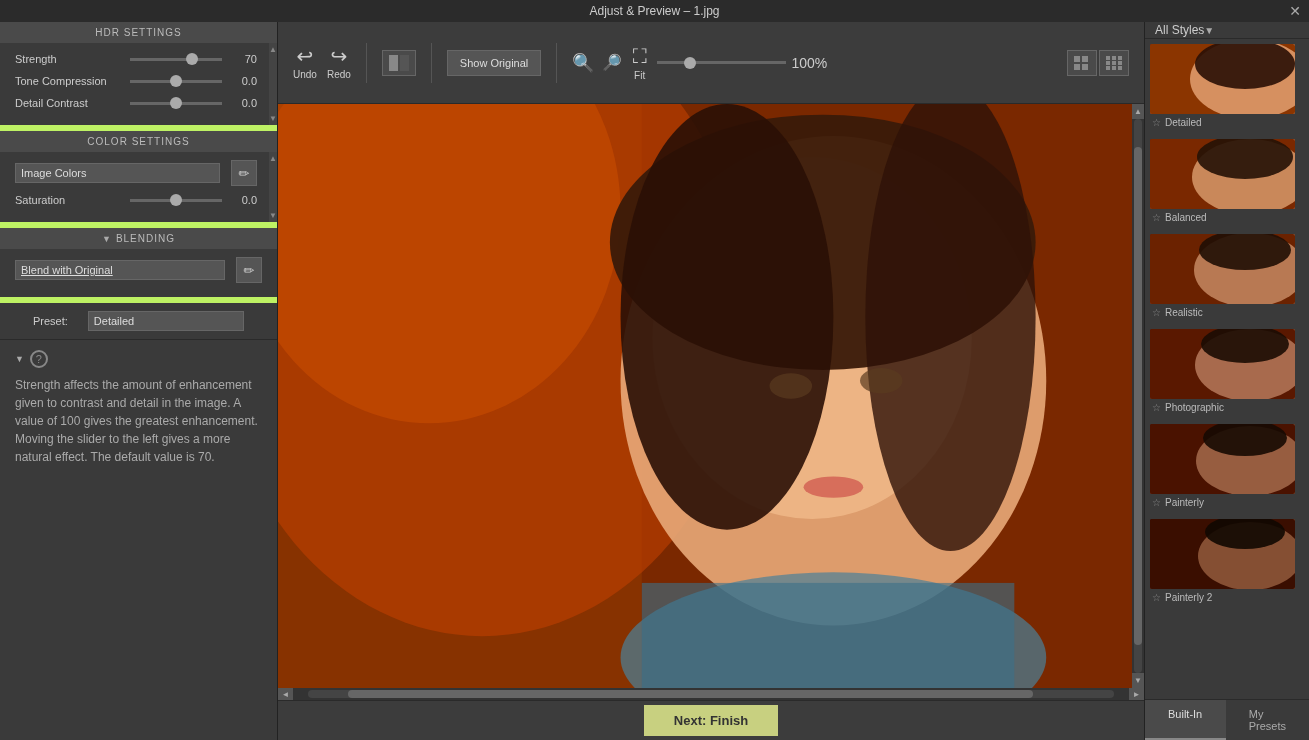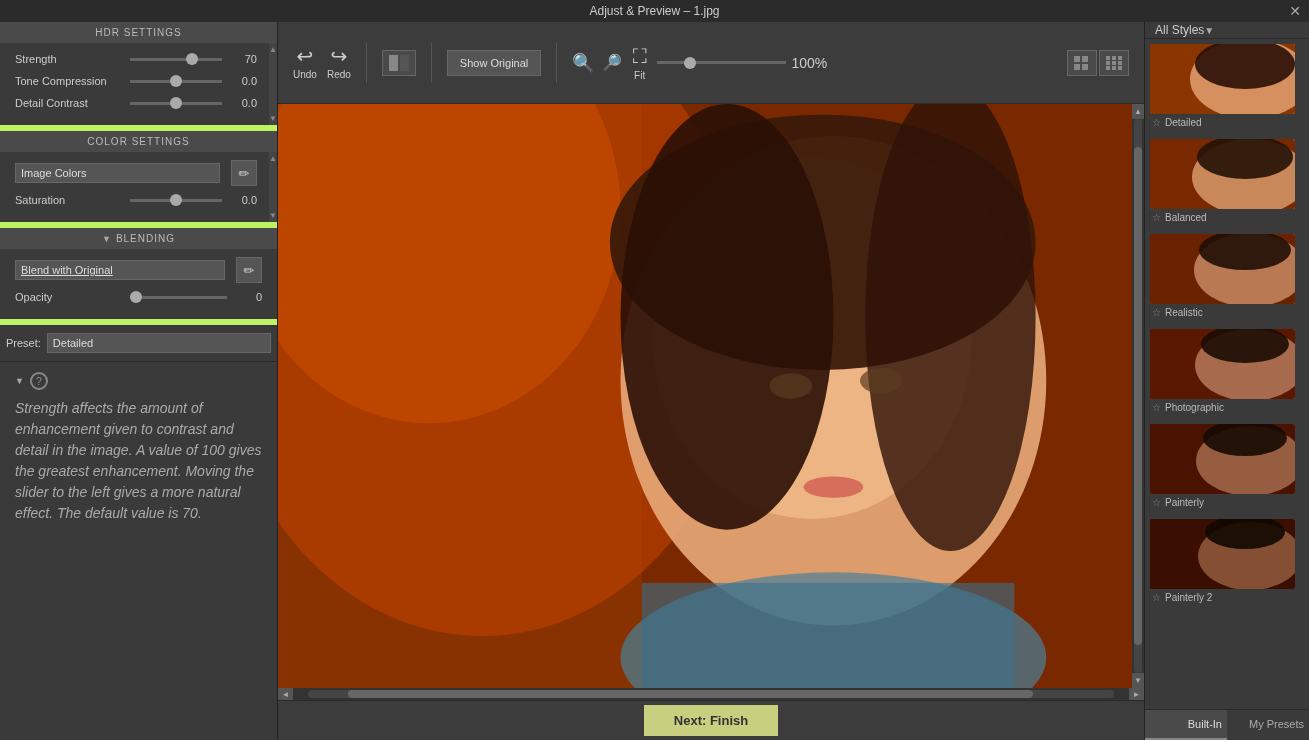--- a/index.html
+++ b/index.html
@@ -175,22 +175,22 @@
 
     .collapse-arrow {
       font-size: 9px;
       color: #aaa;
     }
 
     
     .preset-row {
       display: flex;
       align-items: center;
-      padding: 8px 6px;
-      gap: 6px;
+      padding: 8px 33px;
+      gap: 20px;
       border-bottom: 1px solid #2a2a2a;
     }
 
     .preset-label {
       font-size: 11px;
       color: #ccc;
       flex-shrink: 0;
     }
 
     
@@ -213,24 +213,23 @@
       border: 2px solid #888;
       display: flex;
       align-items: center;
       justify-content: center;
       font-size: 11px;
       color: #888;
       flex-shrink: 0;
     }
 
     .help-text {
-      font-size: 14px;
+      font-size: 12px;
       color: #aaa;
       line-height: 1.5;
-      font-style: italic;
     }
 
     
     #center-area {
       flex: 1;
       display: flex;
       flex-direction: column;
       overflow: hidden;
     }
 
@@ -555,22 +554,22 @@
     }
 
     .styles-bottom-tabs {
       display: flex;
       border-top: 1px solid #2a2a2a;
       flex-shrink: 0;
     }
 
     .styles-tab {
       flex: 1;
-      padding: 8px 5px;
-      text-align: right;
+      padding: 8px 23px;
+      text-align: left;
       font-size: 11px;
       cursor: pointer;
       background: #3a3a3a;
       color: #aaa;
     }
 
     .styles-tab.active {
       background: #4a4a4a;
       color: #ddd;
       border-bottom: 2px solid #888;
@@ -677,27 +676,20 @@
         <div class="color-row">
           <select class="dropdown" style="flex:1; margin-bottom:0;text-decoration:underline;">
             <option>Blend with Original</option>
             <option>None</option>
           </select>
           <div class="icon-btn">
             <span>✏</span>
           </div>
         </div>
 
-        <div class="slider-row" style="margin-top:6px;">
-          <span class="slider-label">Opacity</span>
-          <div class="slider-container">
-            <input type="range" min="0" max="100" value="0" style="">
-          </div>
-          <span class="slider-value">0</span>
-        </div>
       </div>
     </div>
 
     <div class="preset-row">
       <span class="preset-label">Preset:</span>
       <select class="dropdown" style="flex:1; margin-bottom:0;">
         <option>Detailed</option>
         <option>Balanced</option>
         <option>Realistic</option>
         <option>Photographic</option>

